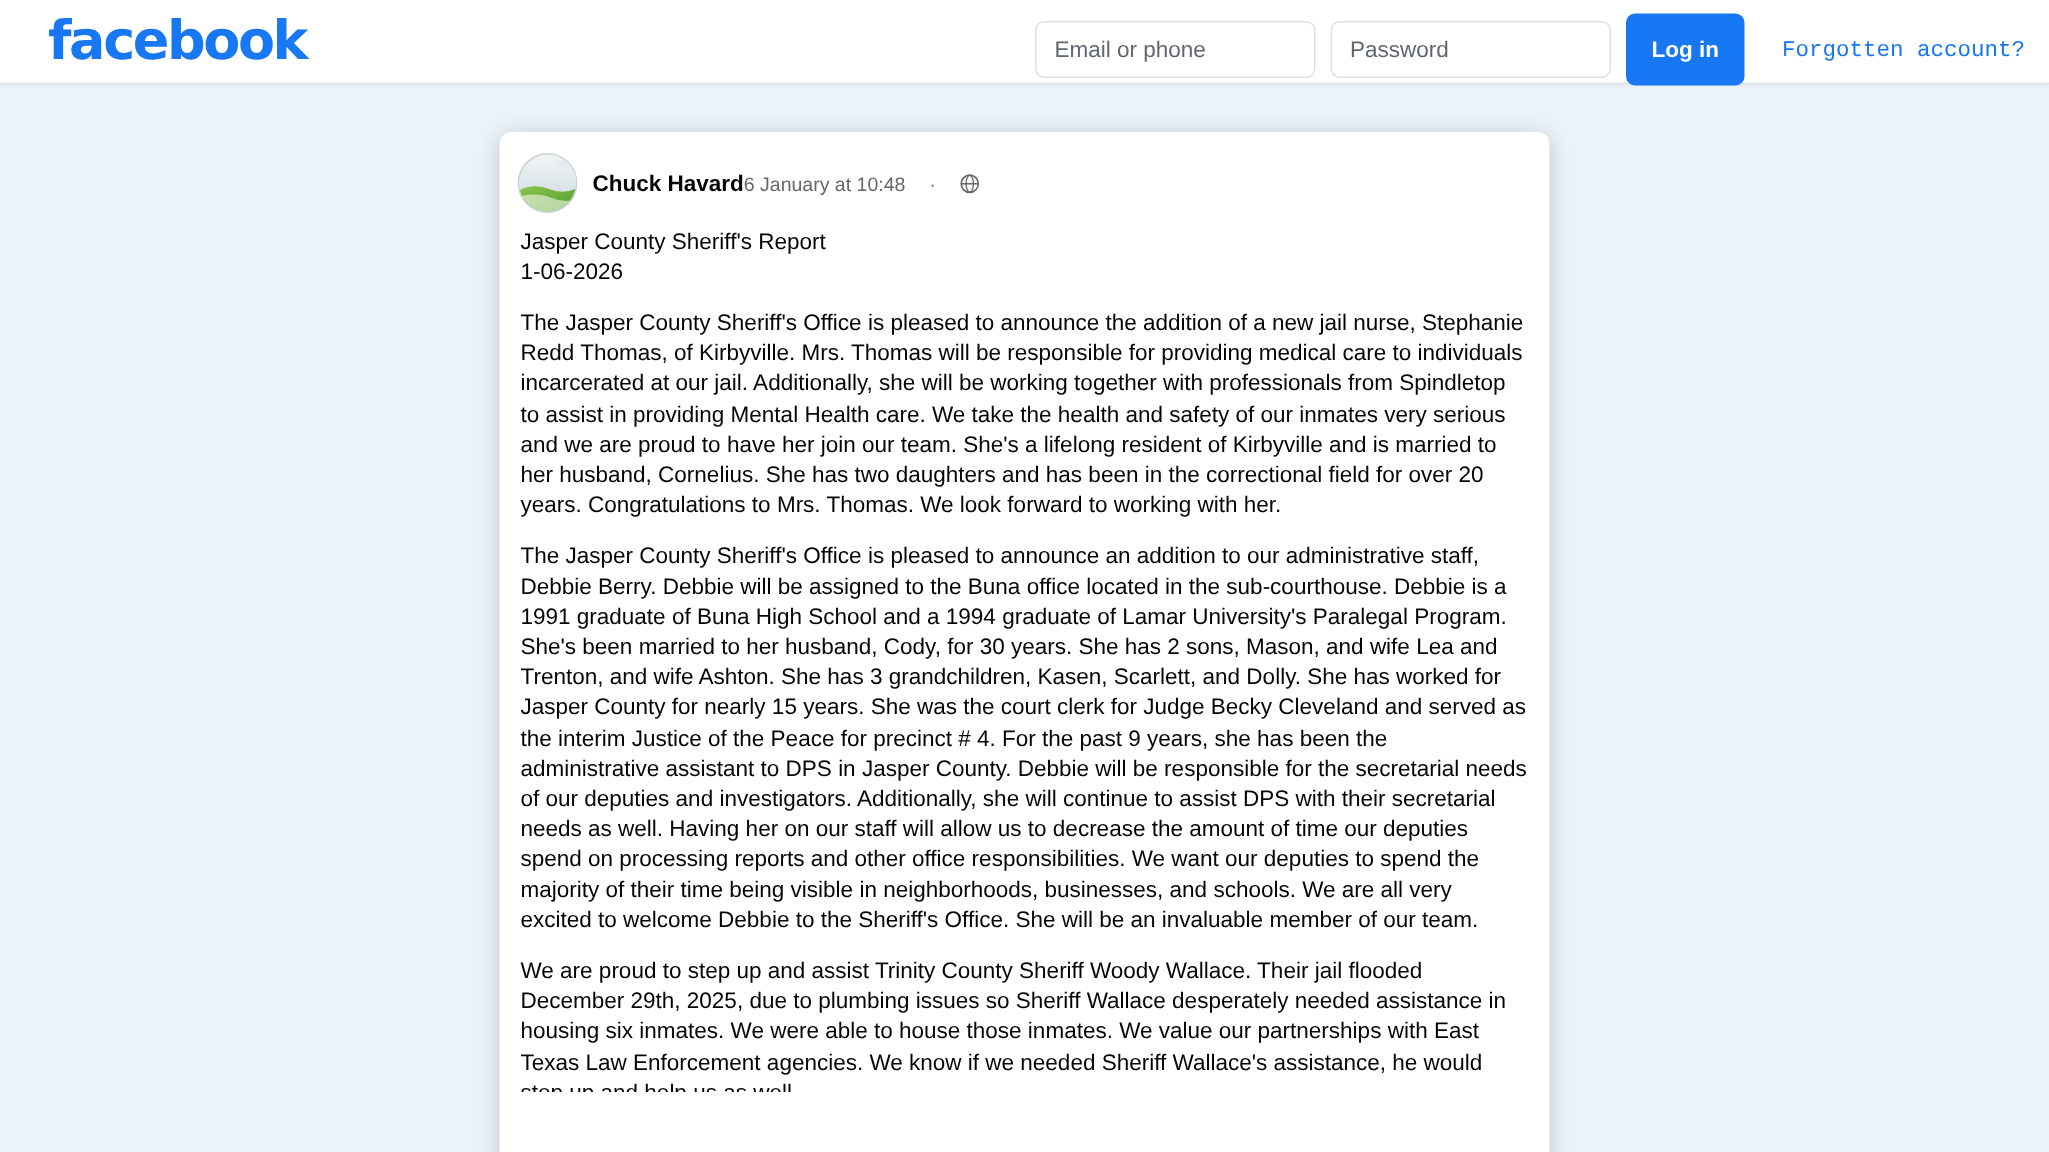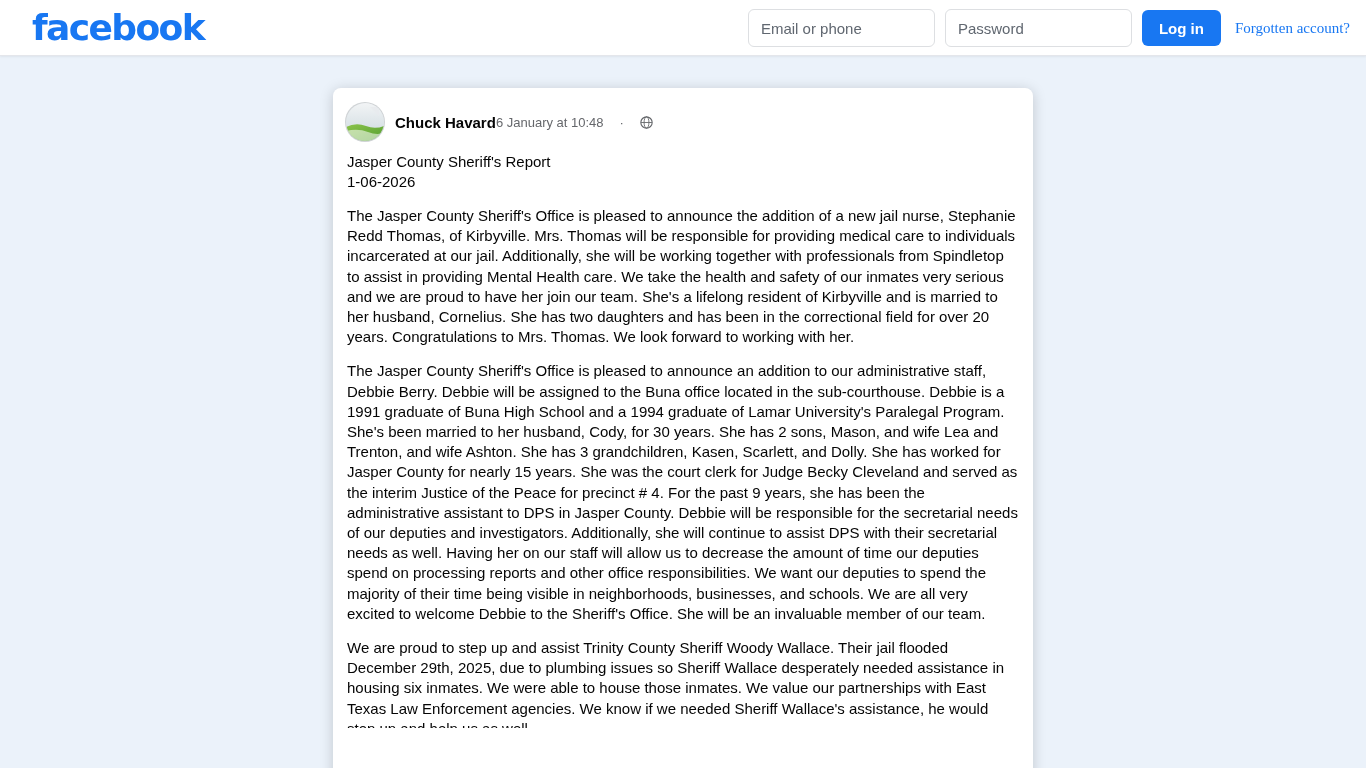--- a/index.html
+++ b/index.html
@@ -52,39 +52,40 @@
     border-radius: 6px;
     padding: 0 12px;
     font-size: 15px;
     font-family: "Liberation Sans", sans-serif;
     color: #1c1e21;
     outline: none;
     background: #fff;
   }
   .login-input::placeholder { color: #606770; opacity: 1; }
   .login-btn {
-    height: 36px;
+    height: 48px;
     padding: 0 17px;
     background: #1877f2;
     border: none;
     border-radius: 6px;
     color: #ffffff;
     font-size: 15px;
     font-weight: 700;
     font-family: "Liberation Sans", sans-serif;
     cursor: pointer;
   }
   .forgot-link {
     font-size: 15px;
     color: #1877f2;
     text-decoration: none;
-    font-family: Liberation Serif, serif;
+    font-family: Liberation Mono, monospace;
     cursor: pointer;
     white-space: nowrap;
     padding-left: 4px;
+    margin-left: 11px;
   }
 
   
   .modal {
     position: absolute;
     left: 333px;
     top: 88px;
     width: 700px;
     height: 700px;
     background: #ffffff;

